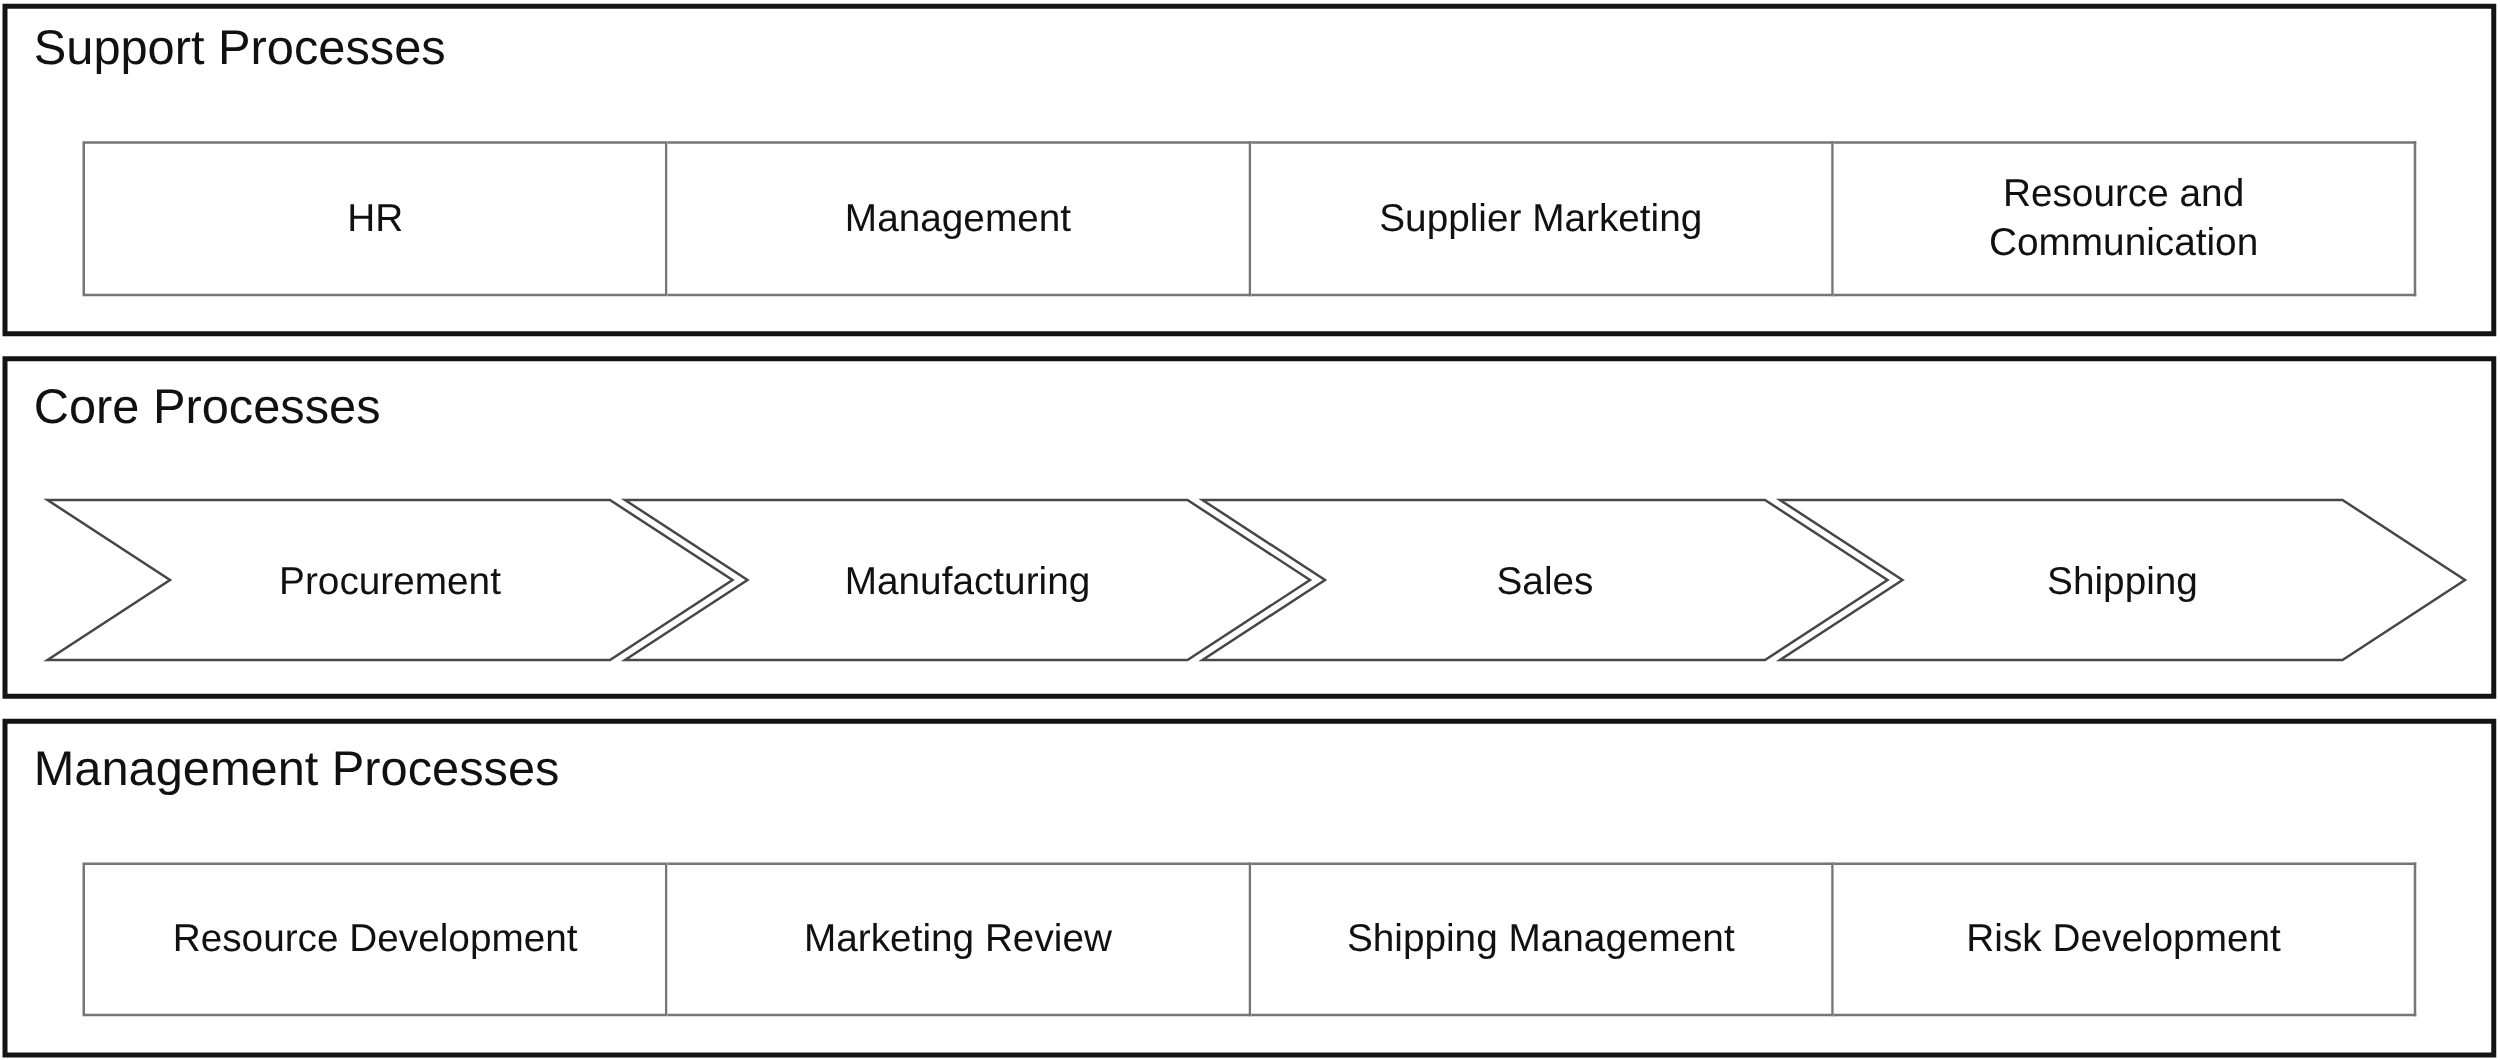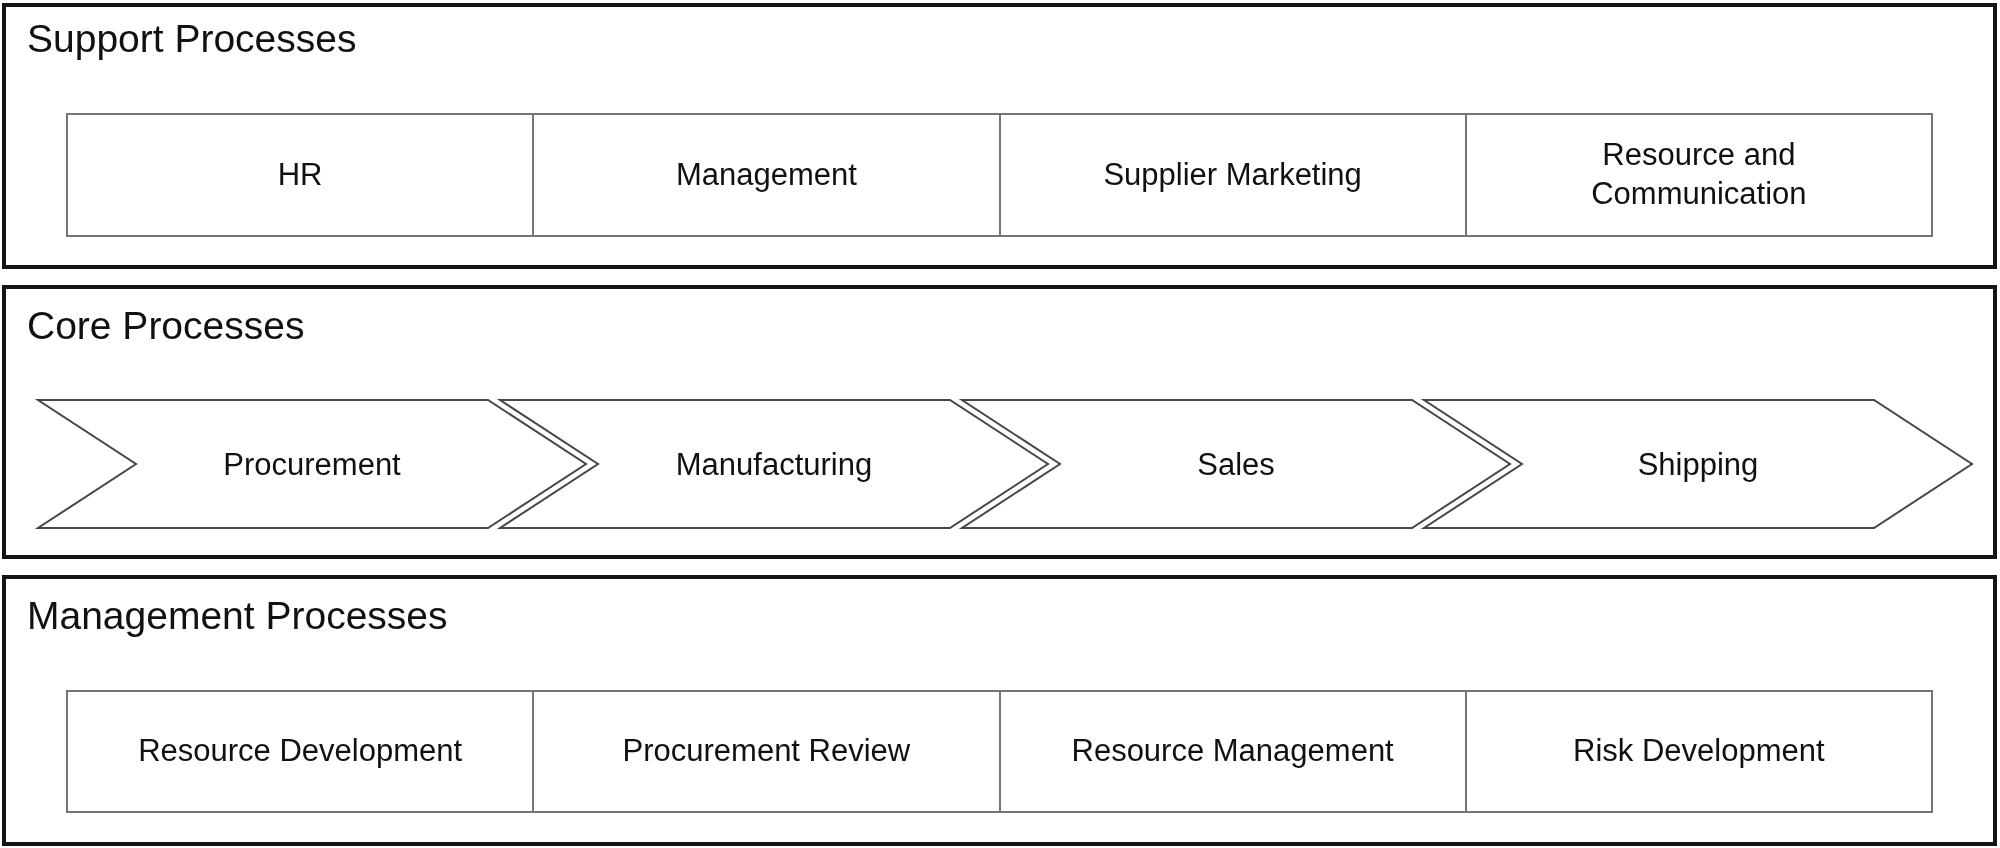--- a/index.html
+++ b/index.html
@@ -98,24 +98,24 @@
       </svg>
   </div>
 
   <div class="section section-management">
     <div class="section-title">Management Processes</div>
     <div class="cells">
         <div class="cell">
           <span>Resource Development</span>
         </div>
         <div class="cell">
-          <span>Procurement Review</span>
+          <span>Marketing Review</span>
         </div>
         <div class="cell">
-          <span>Resource Management</span>
+          <span>Shipping Management</span>
         </div>
         <div class="cell">
           <span>Risk Development</span>
         </div>
       </div>
   </div>
 
 </div>
 
 </body></html>

